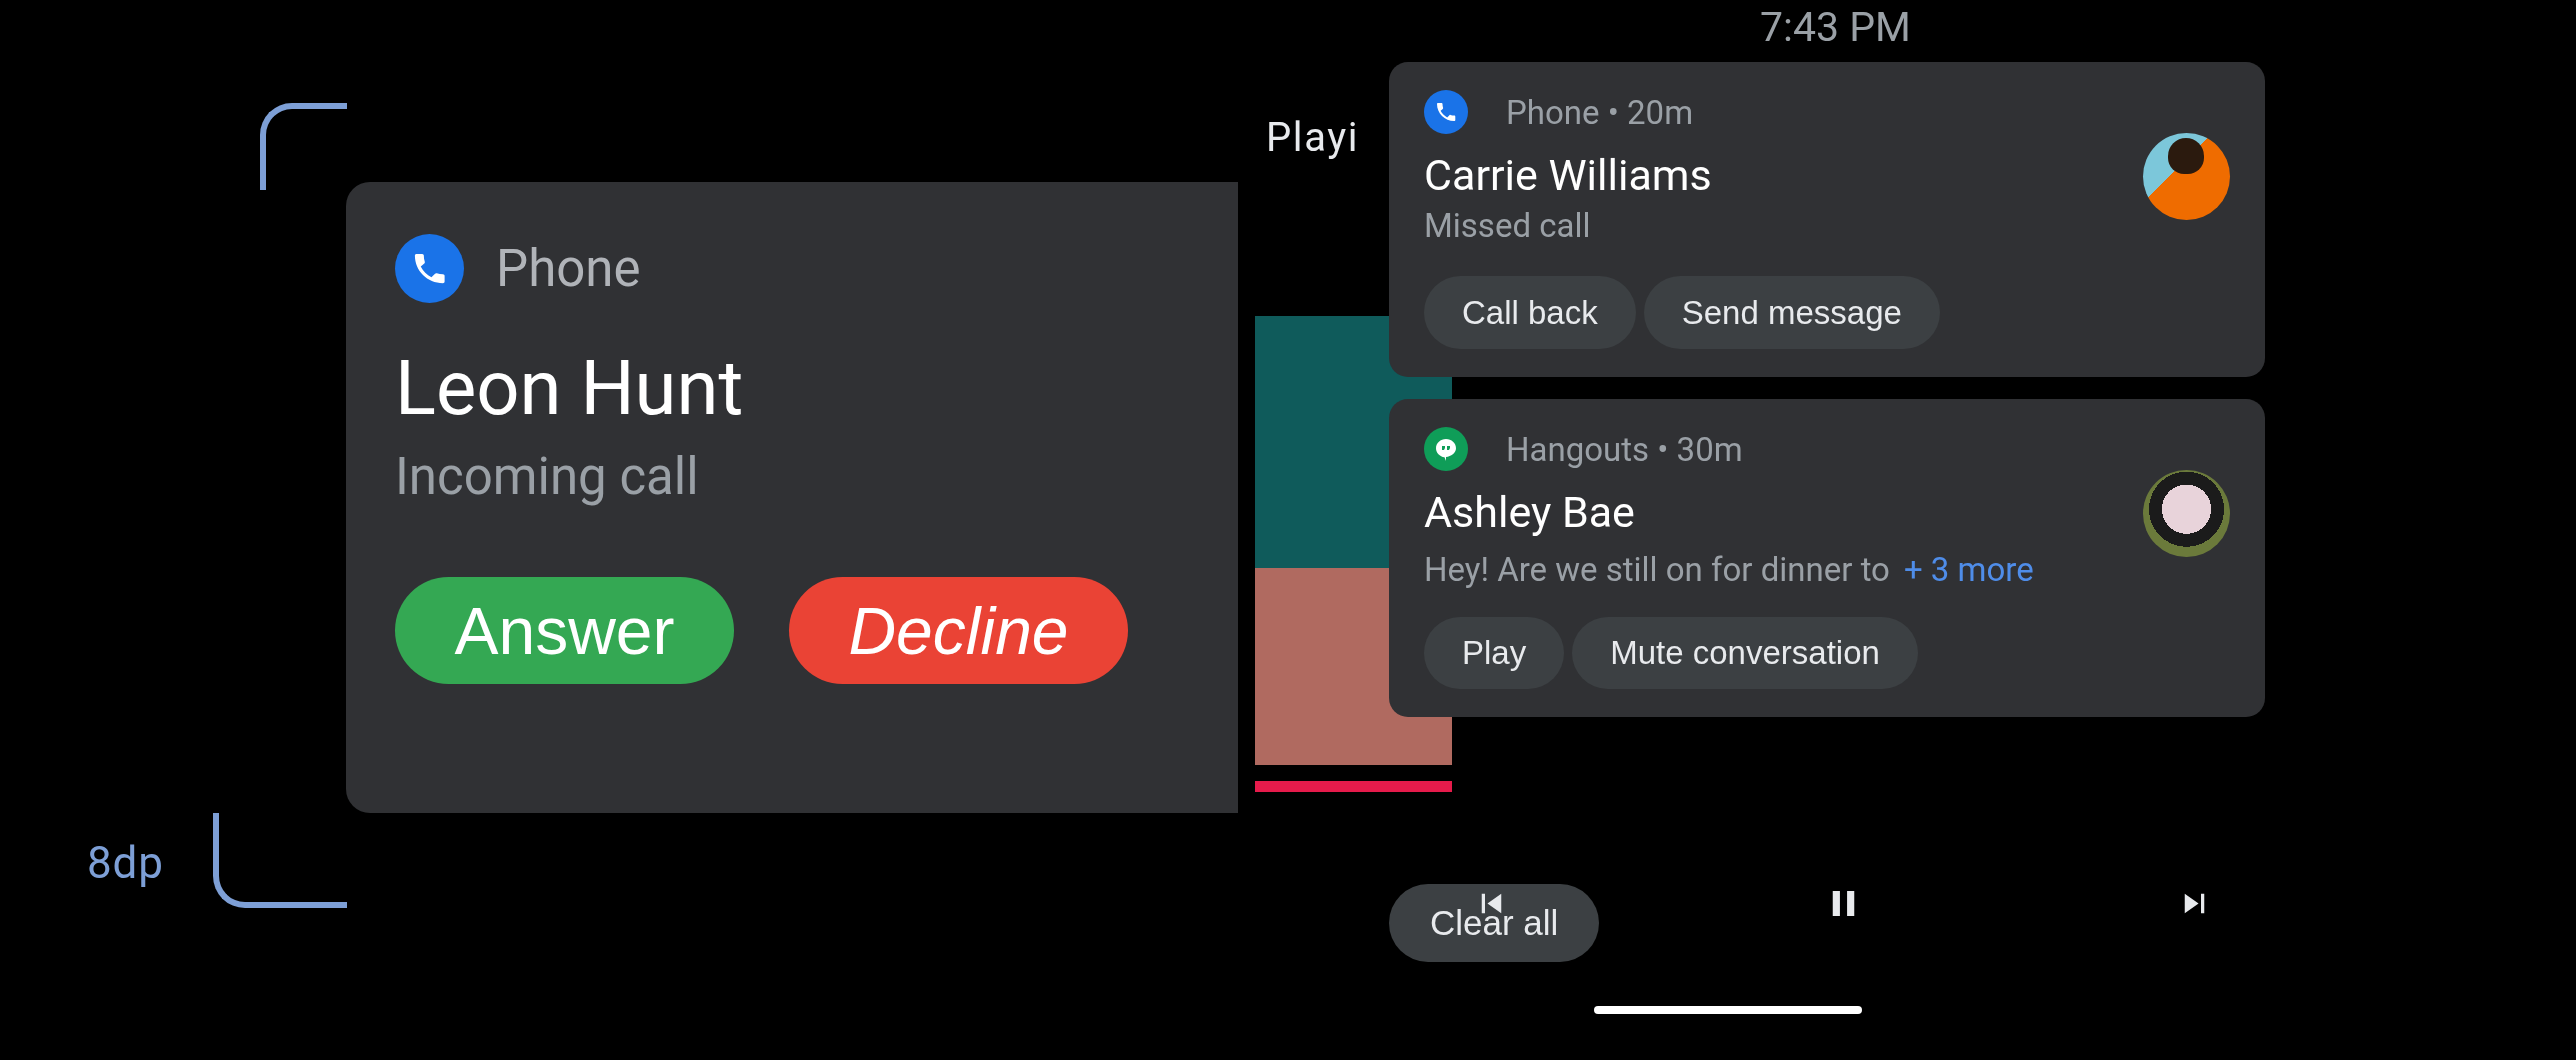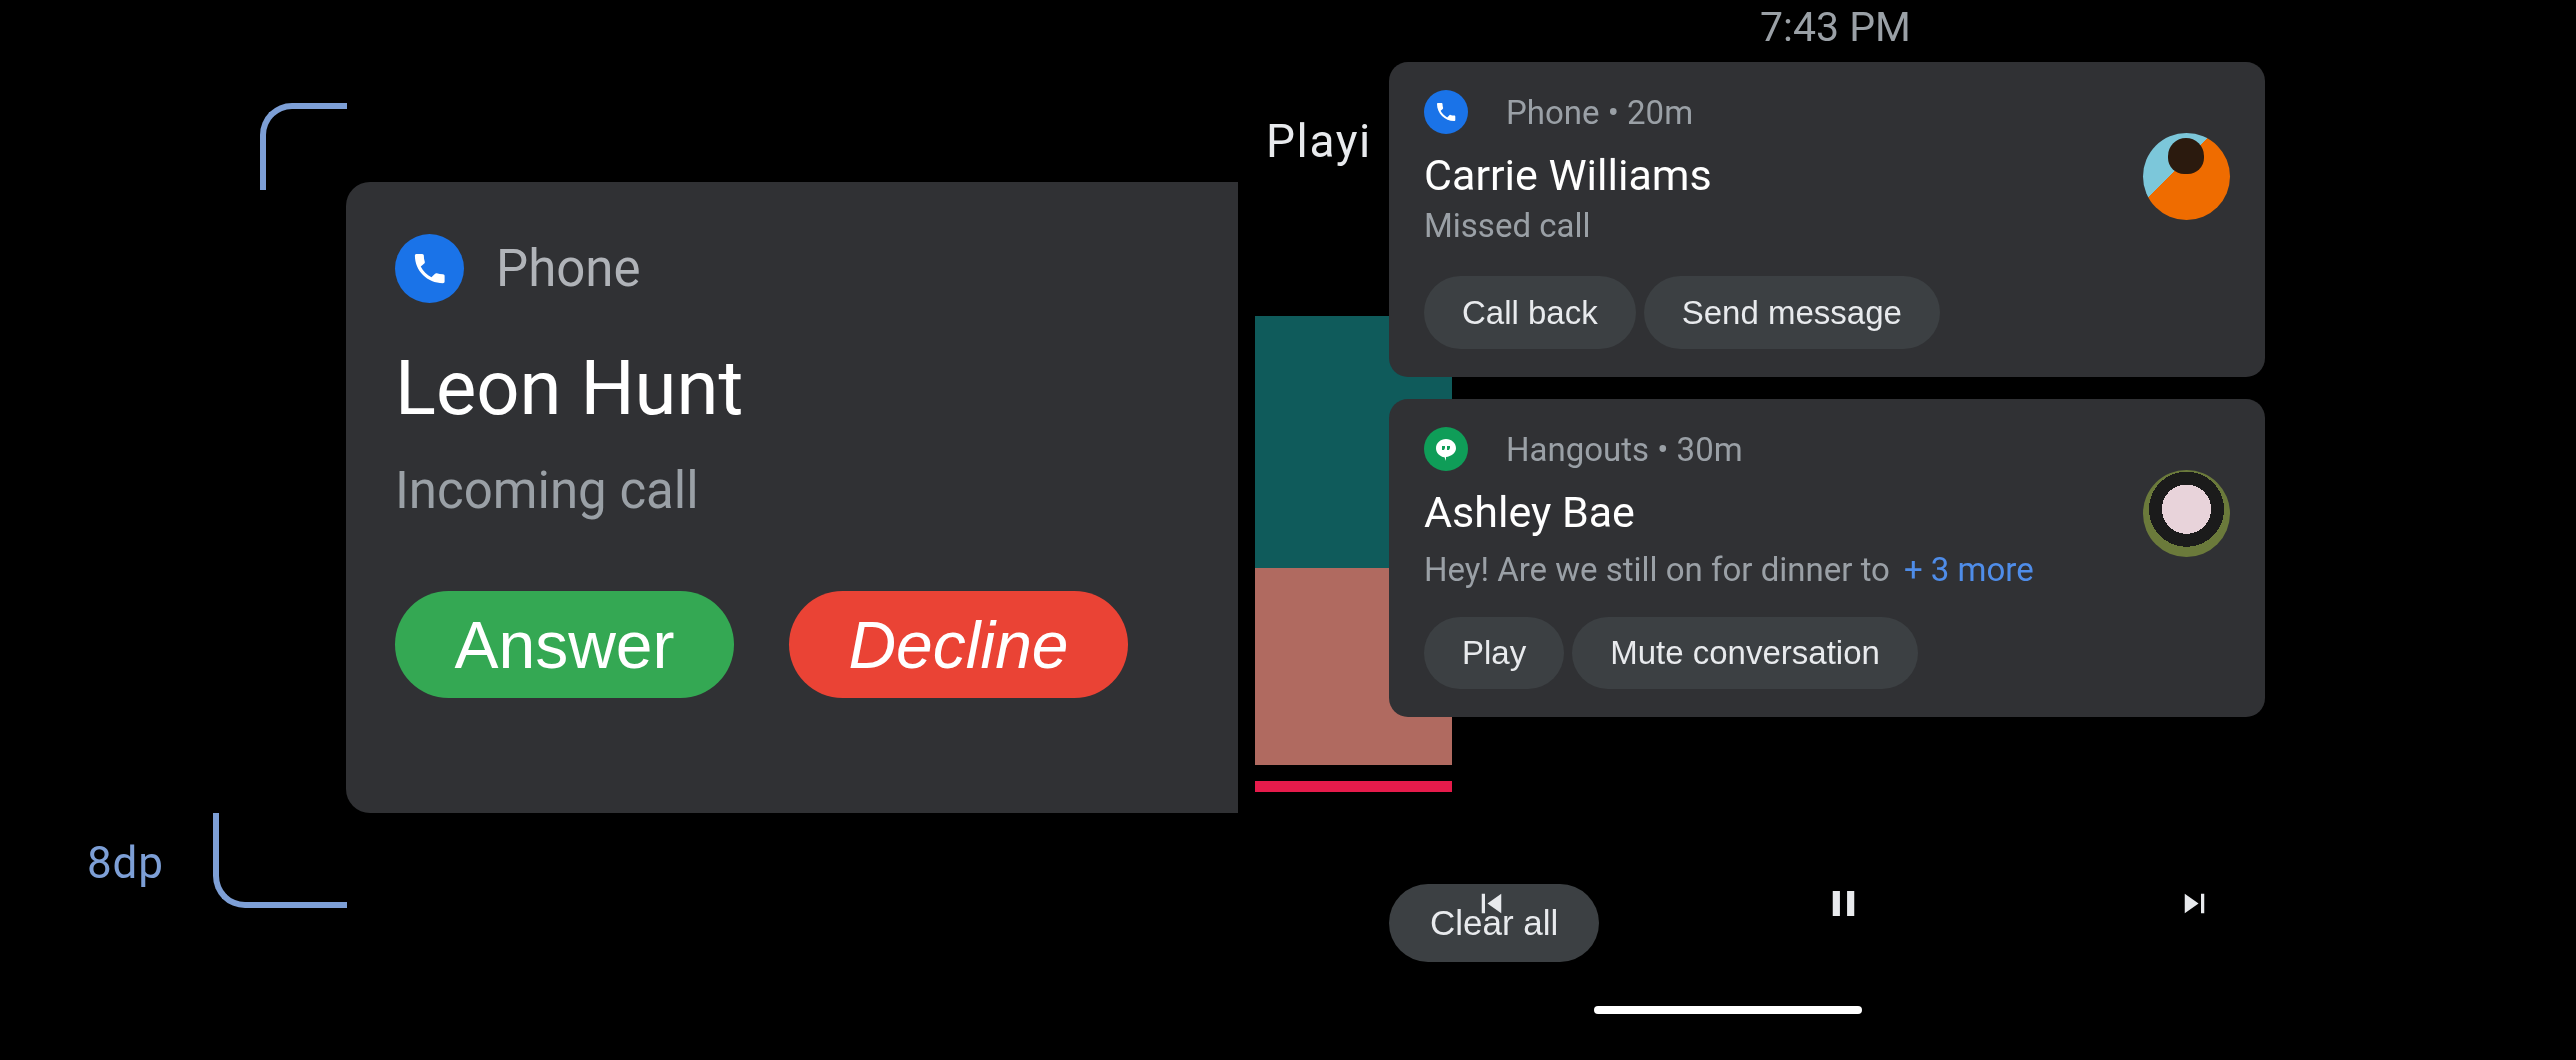--- a/index.html
+++ b/index.html
@@ -62,21 +62,21 @@
   }
   .call-header { display:flex; align-items:center; gap: 32px; margin-bottom: 36px; margin-top:8px;}
   .phone-icon-circle {
     width: 69px; height: 69px; border-radius: 50%;
     background: #1a73e8;
     display:flex; align-items:center; justify-content:center;
     flex-shrink:0;
   }
   .phone-app { font-size: 51px; color: #b0b3b8; font-weight: 400; }
   .caller-name { font-size: 76px; color: #fff; font-weight: 400; margin-top: 40px; }
-  .caller-status { font-size: 51px; color: #9aa0a6; margin-top: 28px; }
+  .caller-status { font-size: 51px; color: #9aa0a6; margin-top: 14px; }
   .call-actions { display:flex; gap: 55px; margin-top: 71px; }
   .pill-btn {
     height: 107px; border-radius: 79px; border:none;
     font-size: 66px; font-weight: 500; color:#fff;
     padding: 0 55px; display:flex; align-items:center; justify-content:center;
     cursor:pointer;
     min-width: 339px;
   }
   .answer-btn { background:#34a853; }
   .decline-btn { background:#ea4335; min-width:339px; margin-right:-79px;font-style:italic;}
@@ -86,21 +86,21 @@
     position: absolute;
     left: 1255px;
     top: 0;
     width: 1321px;
     height: 1061px;
     overflow:hidden;
   }
   .color-band-teal { position:absolute; left:0; top:316px; width:197px; height:253px; background:#0f5b5b; }
   .color-band-red  { position:absolute; left:0; top:568px; width:197px; height:197px; background:#b06a60; }
   .red-line { position:absolute; left:0; top:781px; width:197px; height:11px; background:#e61b4b; }
-  .now-playing-text { position:absolute; left:11px; top:114px; font-size:46px; color:#e8eaed; letter-spacing:1.6px; }
+  .now-playing-text { position:absolute; left:11px; top:114px; font-size:40px; color:#e8eaed; letter-spacing:1.6px; }
   .clock { position:absolute; left:505px; top:3.2px; font-size:41px; color:#9aa0a6; }
 
   .notif-stack {
     position:absolute; left:134px; top:62px; width:876px;
     display:flex; flex-direction:column; gap:22px;
   }
   .notif-card {
     background:#303134; border-radius: 19px;
     padding: 28px 35px 28px 35px;
     position:relative;

